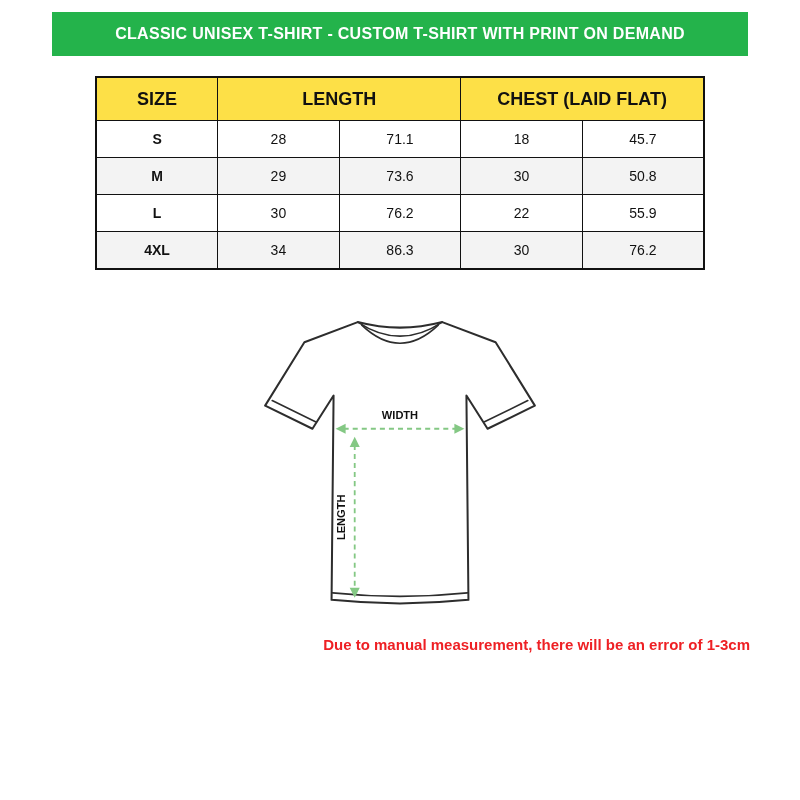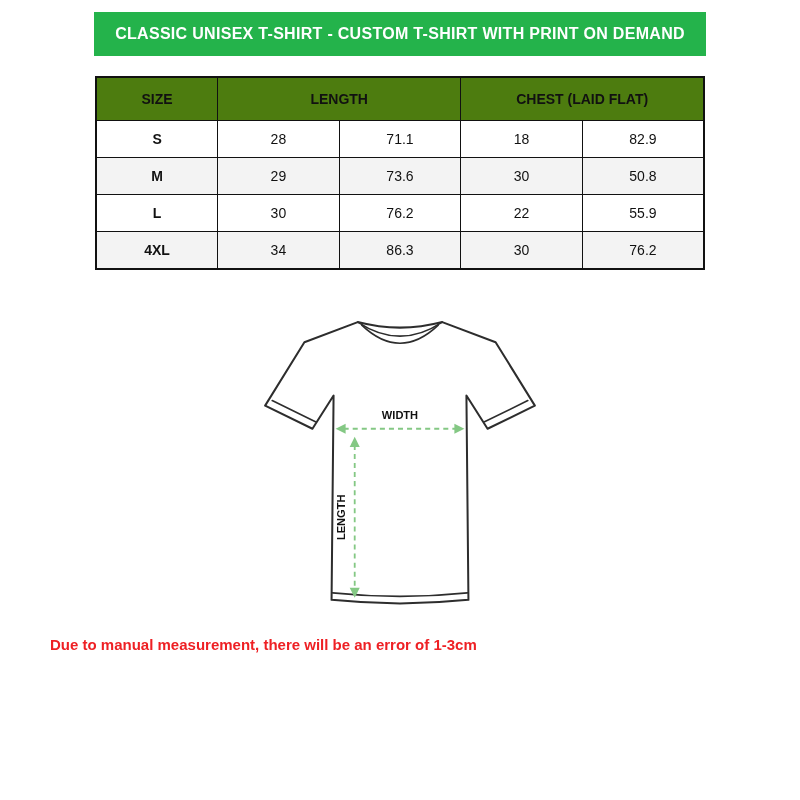--- a/index.html
+++ b/index.html
@@ -6,21 +6,21 @@
     margin: 0;
     padding: 0;
     width: 800px;
     height: 800px;
     background: #ffffff;
     font-family: "Liberation Sans", sans-serif;
     overflow: hidden;
   }
   .banner {
     margin: 12px auto 0;
-    width: 612px;
+    width: 696px;
     height: 44px;
     background: var(--banner-bg, #24b34b);
     color: #ffffff;
     display: flex;
     align-items: center;
     justify-content: center;
     font-weight: bold;
     font-size: 16px;
     letter-spacing: 0.3px;
     text-align: center;
@@ -37,23 +37,23 @@
   }
   table.size-chart th, table.size-chart td {
     border: 1px solid #111111;
     text-align: center;
     vertical-align: middle;
     font-size: 14px;
     color: #111111;
   }
   table.size-chart thead th {
     height: 40px;
-    background: #4d7c0f;
+    background: #fde047;
     font-weight: bold;
-    font-size: 14px;
+    font-size: 18px;
   }
   table.size-chart tbody td { height: 34px; background: #ffffff; }
   table.size-chart tbody tr:nth-child(even) td { background: #f3f3f3; }
   table.size-chart td.size-cell { font-weight: bold; }
   .diagram {
     margin: 38px auto 0;
     width: 310px;
     height: 312px;
     display: flex;
     align-items: center;
@@ -81,21 +81,21 @@
   .arrow-head { fill: var(--arrow-color, #84c884); stroke: none; }
   .measure-label {
     font-family: "Liberation Sans", sans-serif;
     font-size: 11px;
     font-weight: bold;
     fill: #111111;
   }
   .footnote {
     margin: 16px auto 4px;
     width: 700px;
-    text-align: left;
+    text-align: right;
     color: var(--note-color, #ee2024);
     font-weight: bold;
     font-size: 15px;
   }
 </style>
 </head>
 <body>
 
 <div class="banner">
   <span>CLASSIC UNISEX T-SHIRT - CUSTOM T-SHIRT WITH PRINT ON DEMAND</span>
@@ -116,21 +116,21 @@
         <th colspan="2">LENGTH</th>
         <th colspan="2">CHEST (LAID FLAT)</th>
       </tr>
     </thead>
     <tbody>
       <tr>
         <td class="size-cell">S</td>
         <td>28</td>
         <td>71.1</td>
         <td>18</td>
-        <td>82.9</td>
+        <td>45.7</td>
       </tr>
       <tr>
         <td class="size-cell">M</td>
         <td>29</td>
         <td>73.6</td>
         <td>30</td>
         <td>50.8</td>
       </tr>
       <tr>
         <td class="size-cell">L</td>

